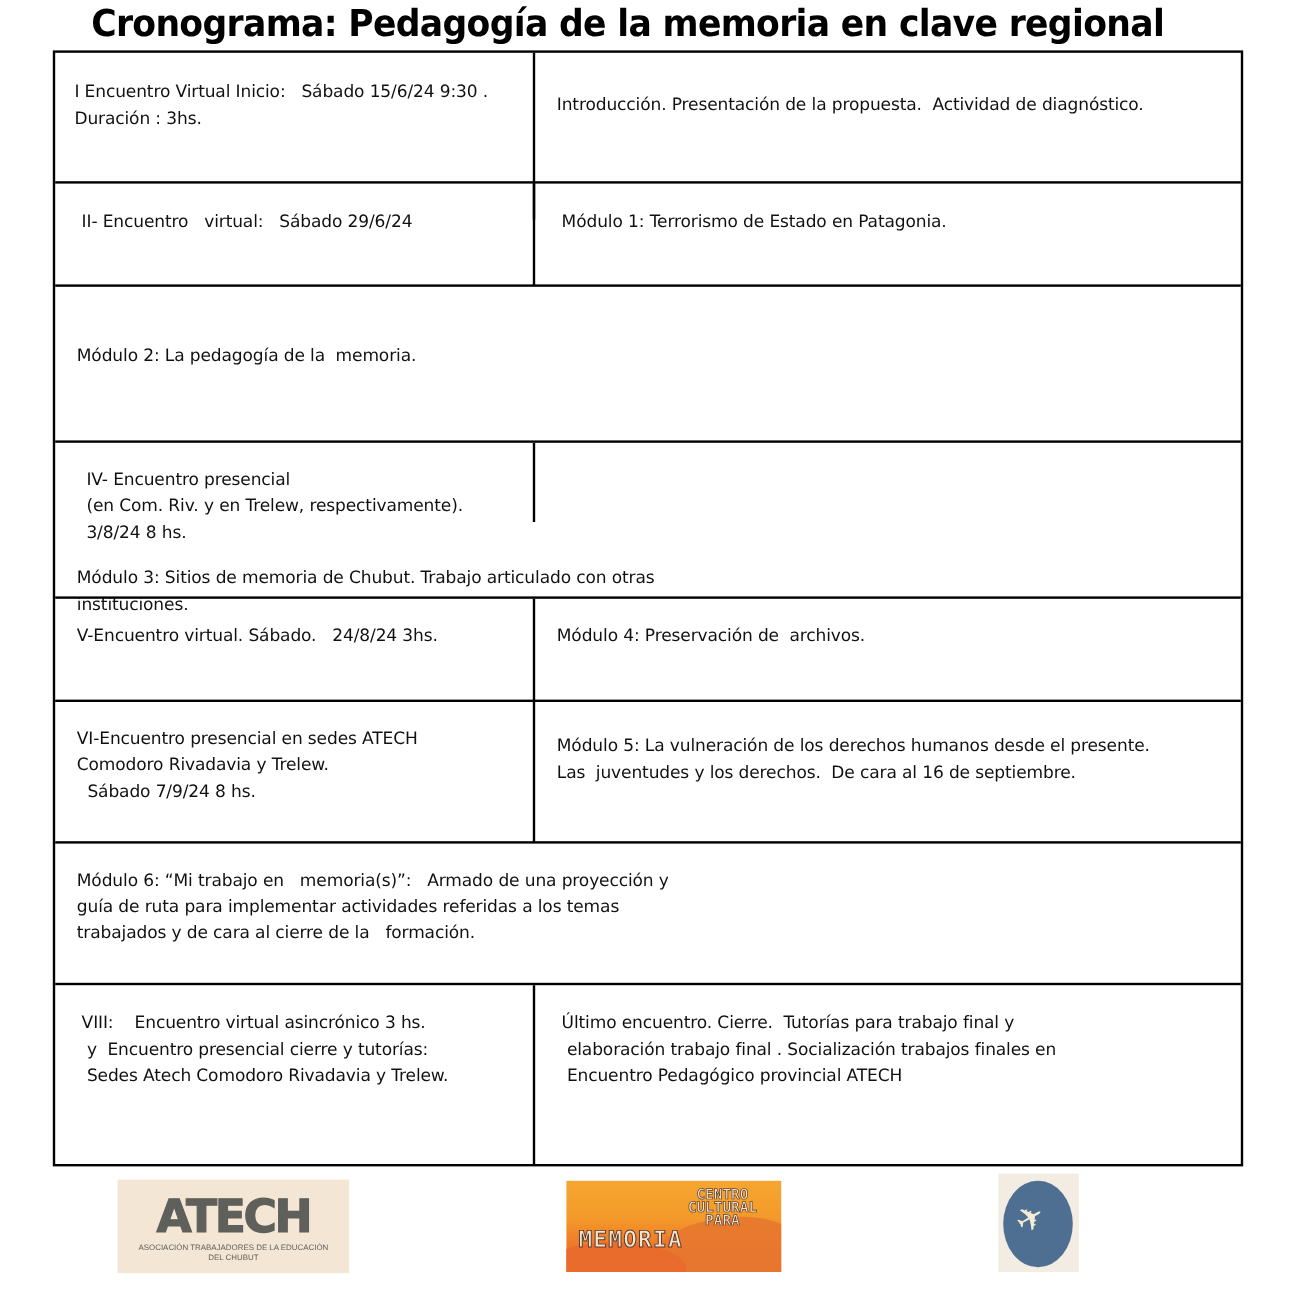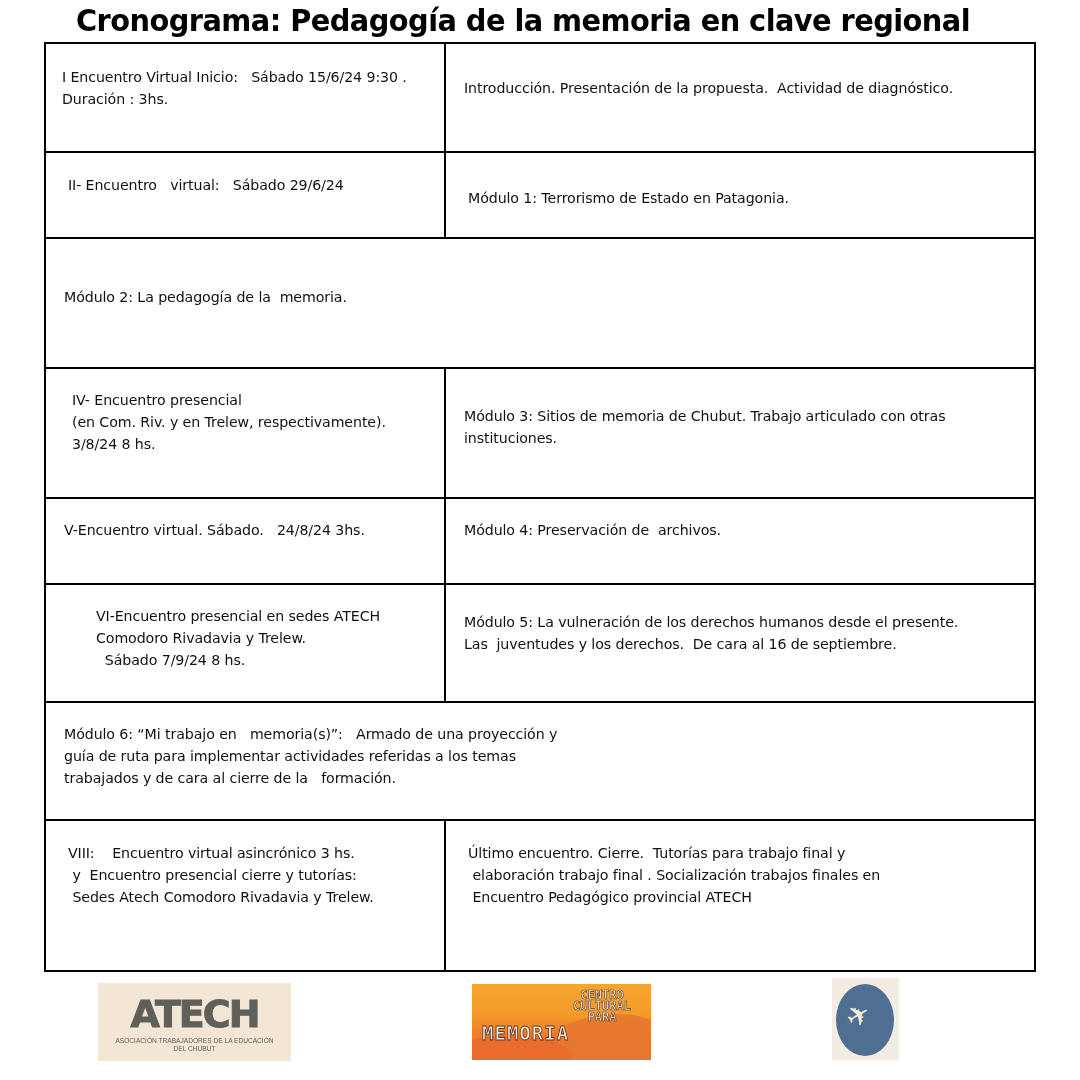--- a/index.html
+++ b/index.html
@@ -99,31 +99,31 @@
     <div class="cell right">
       <span class="txt" style="left:18px; top:33px;">Introducción. Presentación de la propuesta.  Actividad de diagnóstico.</span>
     </div>
   </div>
 
   <div class="row" style="top:107px; height:87px;">
     <div class="cell left">
       <span class="txt" style="left:22px; top:21px;">II- Encuentro   virtual:   Sábado 29/6/24</span>
     </div>
     <div class="cell right">
-      <span class="txt" style="left:22px; top:21px;margin-top:13px;">Módulo 1: Terrorismo de Estado en Patagonia.</span>
+      <span class="txt" style="left:22px; top:21px;">Módulo 1: Terrorismo de Estado en Patagonia.</span>
     </div>
   </div>
 
   <div class="row" style="top:193px; height:131px;">
     <div class="cell right">
       <span class="txt" style="left:18px; top:47px;">Módulo 2: La pedagogía de la  memoria.</span>
     </div>
   </div>
 
-  <div class="row" style="top:323px; height:131px;">
+  <div class="row" style="top:323px; height:131px;flex-direction:column;">
     <div class="cell left">
       <span class="txt" style="left:26px; top:20px;">IV- Encuentro presencial
 (en Com. Riv. y en Trelew, respectivamente).
 3/8/24 8 hs.</span>
     </div>
     <div class="cell right">
       <span class="txt" style="left:18px; top:36px;">Módulo 3: Sitios de memoria de Chubut. Trabajo articulado con otras
 instituciones.</span>
     </div>
   </div>
@@ -132,21 +132,21 @@
     <div class="cell left">
       <span class="txt" style="left:18px; top:20px;">V-Encuentro virtual. Sábado.   24/8/24 3hs.</span>
     </div>
     <div class="cell right">
       <span class="txt" style="left:18px; top:20px;">Módulo 4: Preservación de  archivos.</span>
     </div>
   </div>
 
   <div class="row" style="top:539px; height:119px;">
     <div class="cell left">
-      <span class="txt" style="left:18px; top:20px;margin-left:32px;">VI-Encuentro presencial en sedes ATECH
+      <span class="txt" style="left:18px; top:20px;">VI-Encuentro presencial en sedes ATECH
 Comodoro Rivadavia y Trelew.
   Sábado 7/9/24 8 hs.</span>
     </div>
     <div class="cell right">
       <span class="txt" style="left:18px; top:26px;">Módulo 5: La vulneración de los derechos humanos desde el presente.
 Las  juventudes y los derechos.  De cara al 16 de septiembre.</span>
     </div>
   </div>
 
   <div class="row" style="top:657px; height:119px;">

